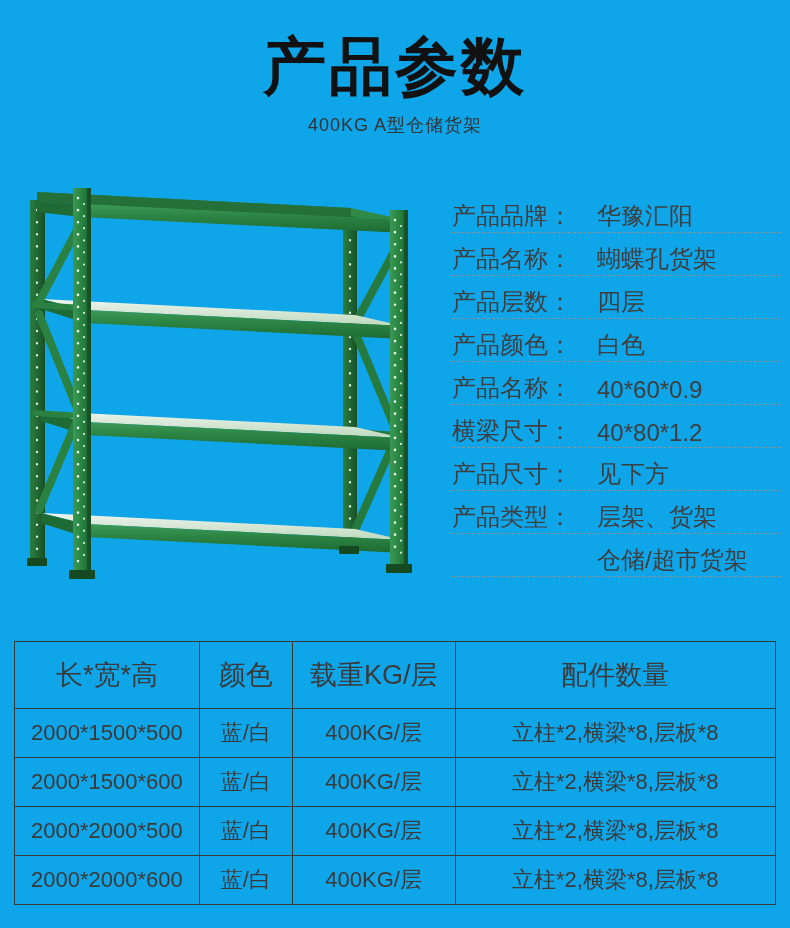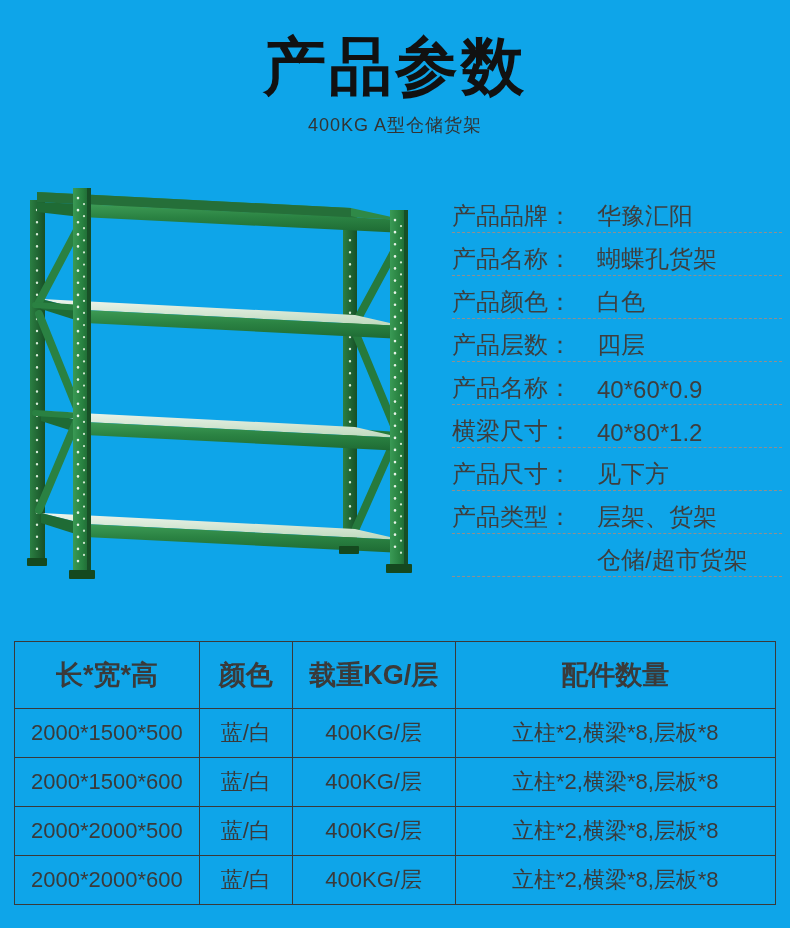--- a/index.html
+++ b/index.html
@@ -38,21 +38,21 @@
   
   .spec-table {
     position:absolute; left:14px; top:641px; width:762px;
     border-collapse:collapse; table-layout:fixed;
     color:#3a3a3a; text-align:center;
   }
   .spec-table th, .spec-table td {
     border:1.6px solid #3a3a3a; vertical-align:middle;
     overflow:hidden; white-space:nowrap;
   }
-  .spec-table th { height:67px; font-size:27px; font-weight:700;text-align:center; }
+  .spec-table th { height:67px; font-size:27px; font-weight:400;text-align:center; }
   .spec-table td { height:49px; font-size:22px; font-weight:400; }
   .col-size  { width:24.3%; }
   .col-color { width:12.2%; }
   .col-load  { width:21.4%; }
   .col-parts { width:42.1%; }
 </style>
 </head>
 <body>
 
 <div class="page">
@@ -158,26 +158,26 @@
   <div class="spec-list">
     <div class="spec-row">
       <span class="spec-label">产品品牌：</span>
       <span class="spec-value">华豫汇阳</span>
     </div>
     <div class="spec-row">
       <span class="spec-label">产品名称：</span>
       <span class="spec-value">蝴蝶孔货架</span>
     </div>
     <div class="spec-row">
+      <span class="spec-label">产品层数：</span>
+      <span class="spec-value">四层</span>
+    </div>
+    <div class="spec-row">
       <span class="spec-label">产品颜色：</span>
       <span class="spec-value">白色</span>
-    </div>
-    <div class="spec-row">
-      <span class="spec-label">产品层数：</span>
-      <span class="spec-value">四层</span>
     </div>
     <div class="spec-row">
       <span class="spec-label">产品名称：</span>
       <span class="spec-value">40*60*0.9</span>
     </div>
     <div class="spec-row">
       <span class="spec-label">横梁尺寸：</span>
       <span class="spec-value">40*80*1.2</span>
     </div>
     <div class="spec-row">

